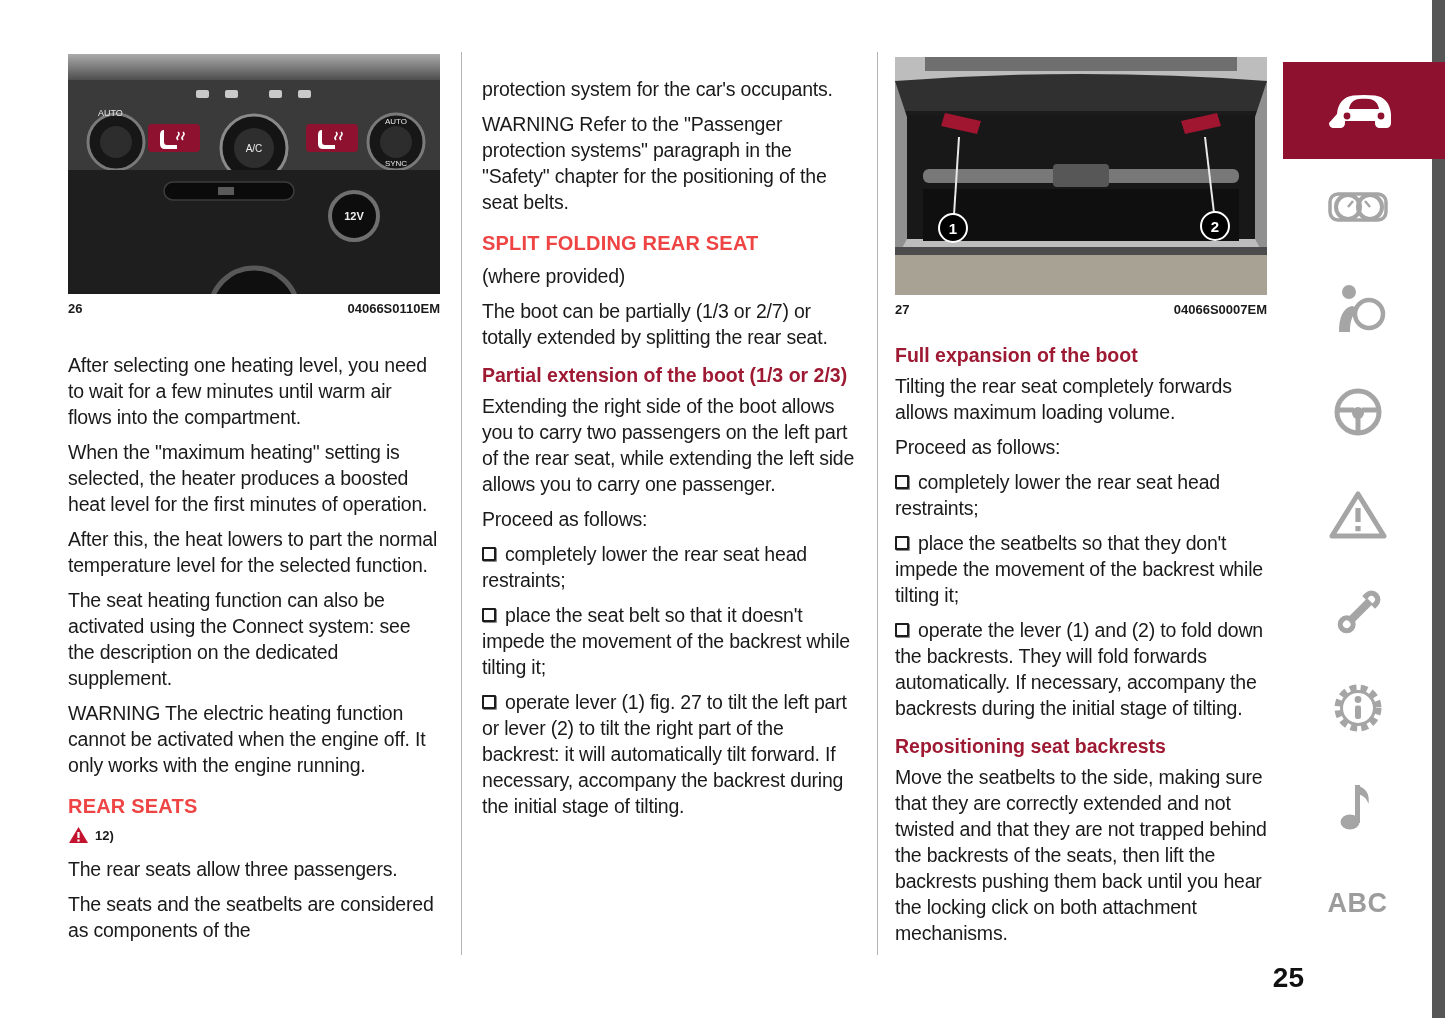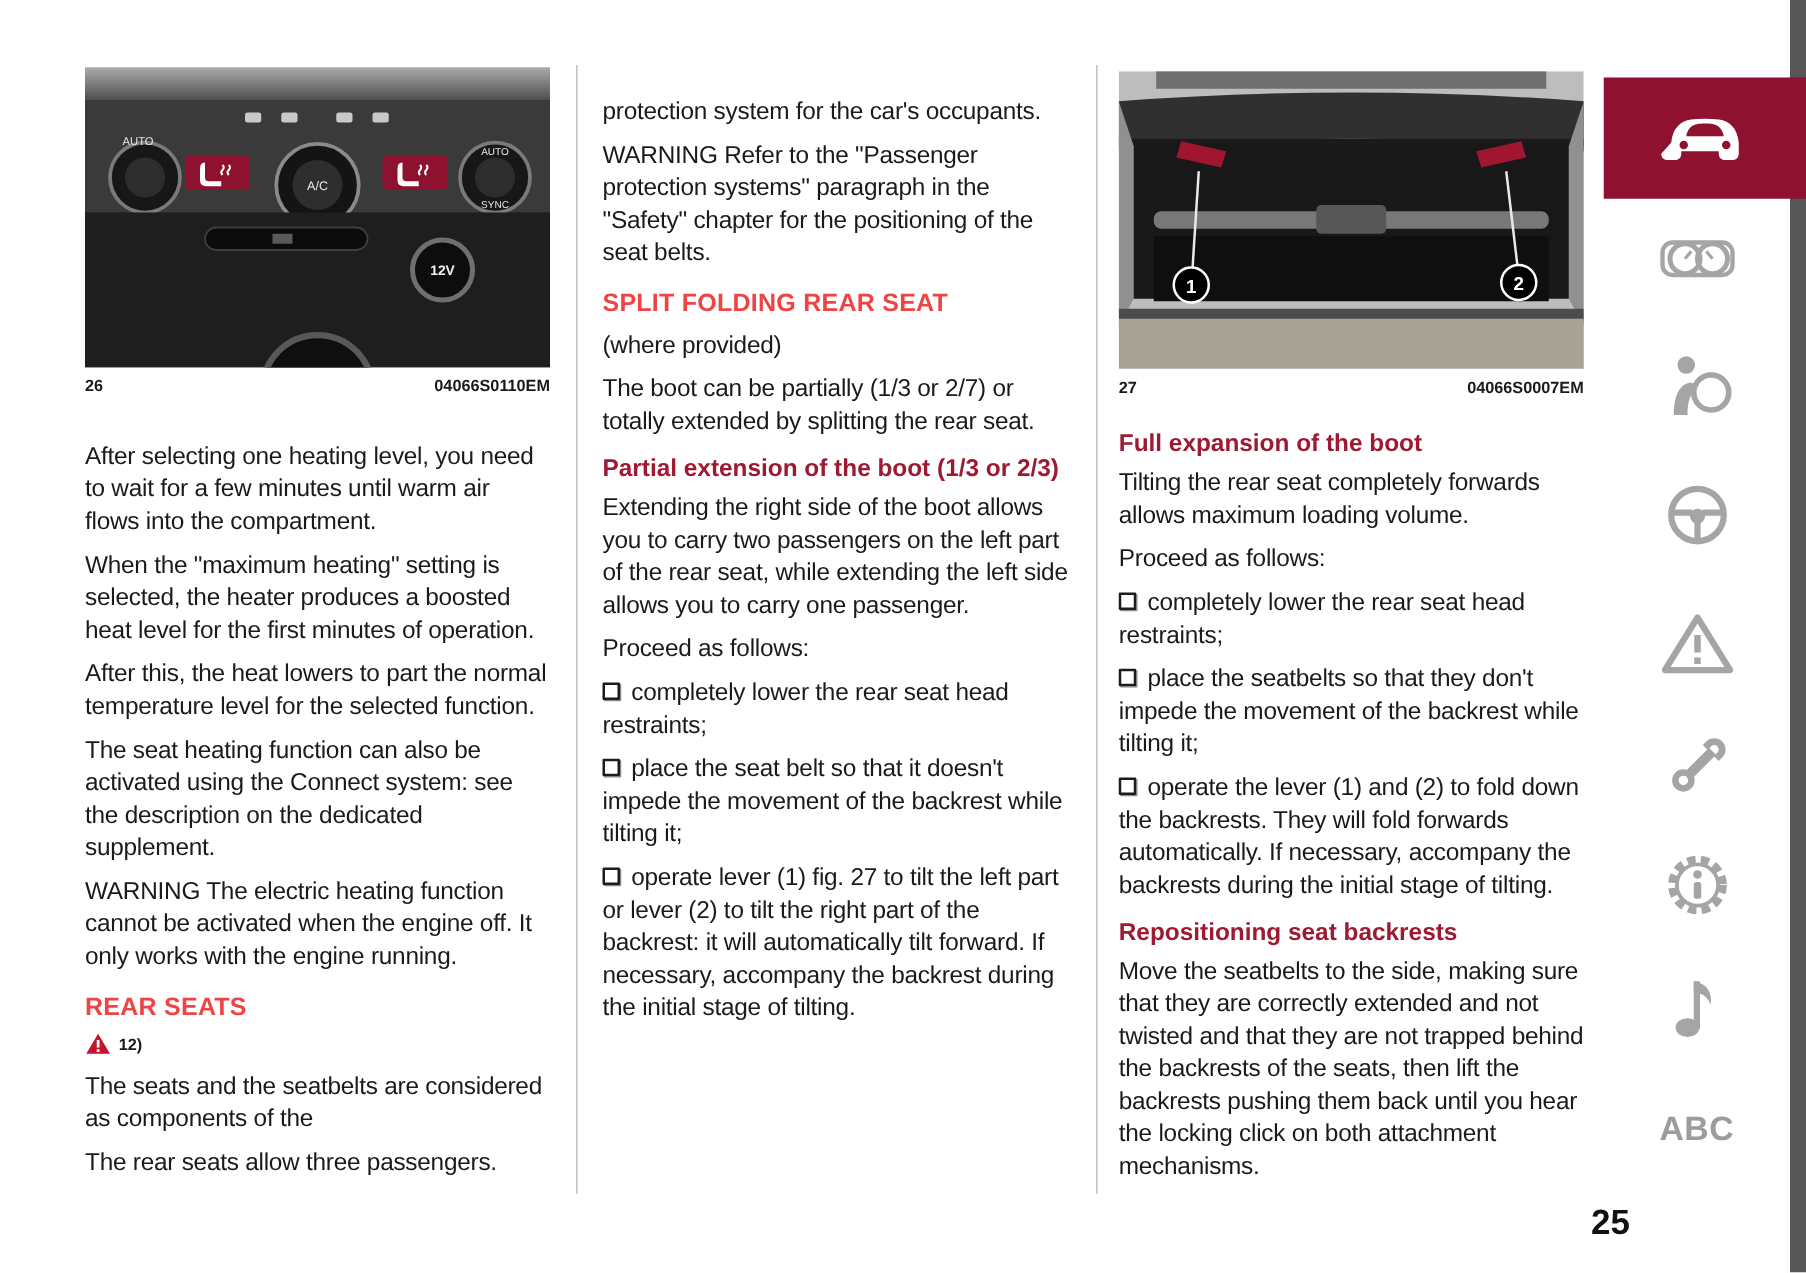--- a/index.html
+++ b/index.html
@@ -133,22 +133,22 @@
 
   <div class="warnrow">
     <svg width="21" height="18" viewBox="0 0 21 18">
       <path d="M10.5 1 L20 17 L1 17 Z" fill="#c3132f"></path>
       <rect x="9.4" y="6" width="2.2" height="6" fill="#fff"></rect>
       <rect x="9.4" y="13.4" width="2.2" height="2.2" fill="#fff"></rect>
     </svg>
     <span class="warnref">12)</span>
   </div>
 
+  <p>The rear seats allow three passengers.</p>
   <p>The seats and the seatbelts are considered as components of the</p>
-  <p>The rear seats allow three passengers.</p>
 </div>
 
 <div class="vdivider" id="divider-1"></div>
 
 <div class="col" id="col-mid">
   <p>protection system for the car's occupants.</p>
   <p>WARNING Refer to the "Passenger protection systems" paragraph in the "Safety" chapter for the positioning of the seat belts.</p>
 
   <h2 class="redhead">SPLIT FOLDING REAR SEAT</h2>
   <p>(where provided)</p>

